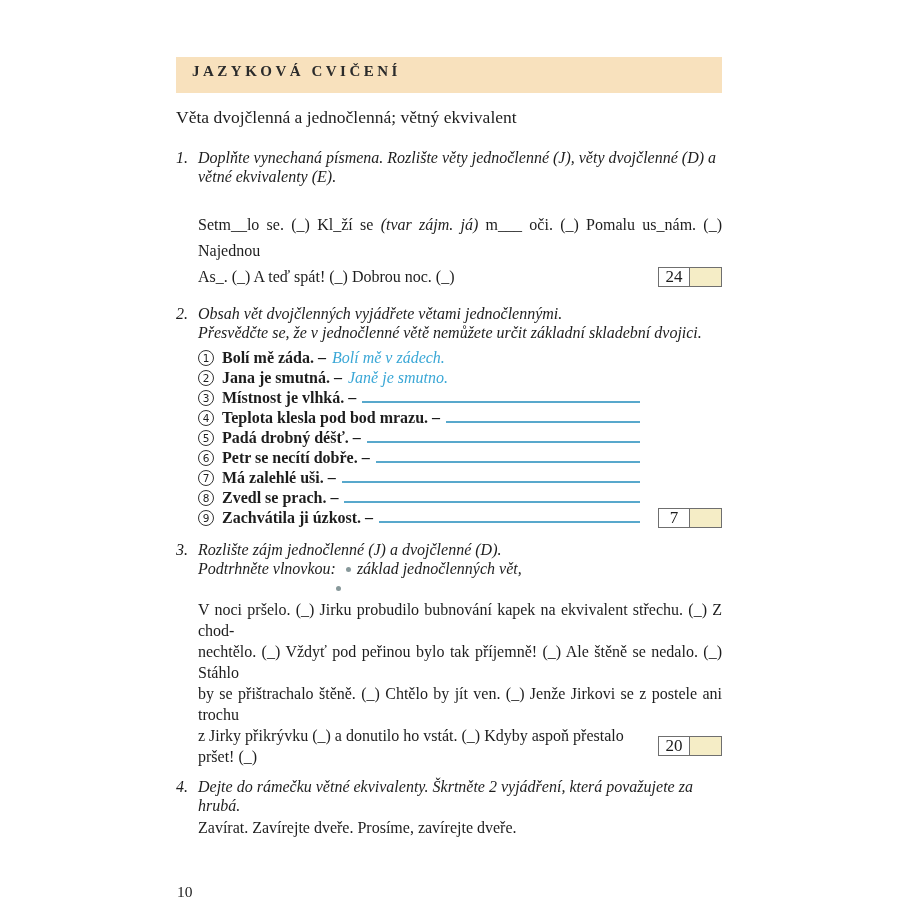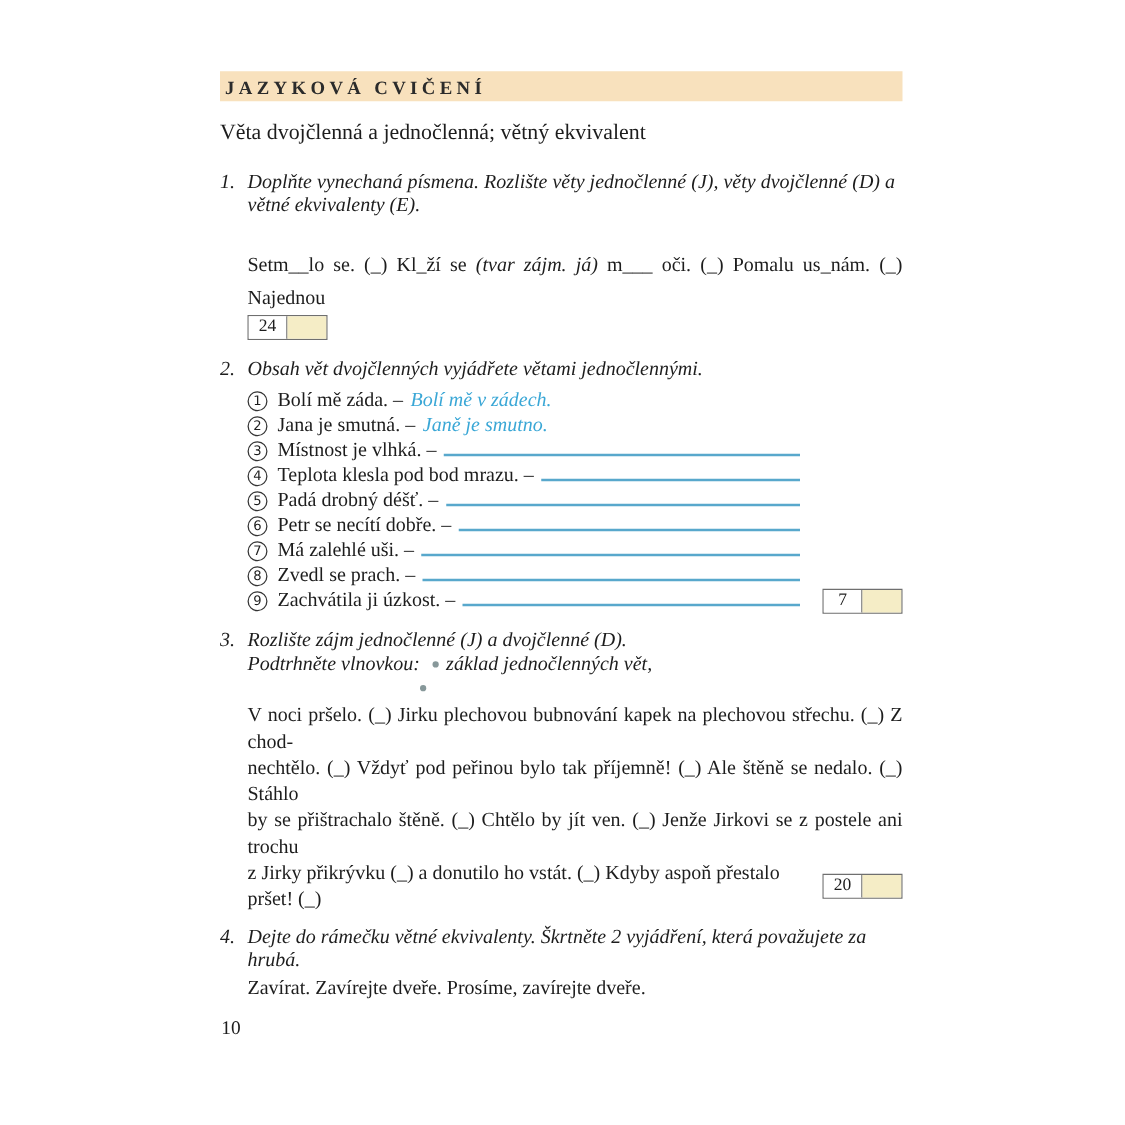--- a/index.html
+++ b/index.html
@@ -3,63 +3,63 @@
 <meta charset="utf-8">
 <style>
   html,body{margin:0;padding:0;background:#ffffff;}
   .page{
     position:relative;width:900px;height:900px;background:#ffffff;overflow:hidden;
     font-family:"Liberation Serif","DejaVu Serif",serif;color:#1d1d1d;font-size:16px;
   }
   .content{position:absolute;left:176px;top:57px;width:546px;}
 
   .header-bar{
-    background:var(--c-bar,#f8e1bd);height:24px;line-height:28px;padding-left:4px;
+    background:var(--c-bar,#f8e1bd);height:36px;line-height:28px;padding-left:16px;
     font-weight:bold;font-size:15px;letter-spacing:3.5px;color:#2b2b2b;box-sizing:border-box;
   }
   .subtitle{margin:14px 0 0 0;font-size:17.5px;font-weight:normal;line-height:20px;}
 
   .exercise{margin-top:0;}
   .ex-head{display:flex;align-items:flex-start;}
   .ex-num{width:22px;flex:0 0 22px;font-style:italic;line-height:19px;}
   .ex-instr{font-style:italic;line-height:19px;flex:1;}
 
   .ex-body{margin-left:22px;}
 
   .jline{line-height:26px;margin-top:26px;}
   .just{text-align:justify;text-align-last:justify;}
   .lastline{display:flex;justify-content:space-between;align-items:center;line-height:26px;}
 
   .scorebox{display:inline-flex;border:1px solid var(--c-border,#6f6f6f);height:18px;flex:0 0 auto;}
   .score-num{
     width:30px;background:#ffffff;border-right:1px solid var(--c-border,#6f6f6f);
-    text-align:center;font-size:14px;line-height:18px;
+    text-align:center;font-size:17px;line-height:18px;
   }
   .score-blank{width:31px;background:var(--c-blank,#f5edc6);}
 
   .items{margin:6px 0 0 22px;}
   .item{display:flex;align-items:baseline;line-height:20px;height:20px;}
   .cnum{
     flex:0 0 14px;width:14px;height:14px;border:1px solid #333;border-radius:50%;
     font-size:10.5px;line-height:14px;text-align:center;align-self:center;
     font-family:"DejaVu Sans",sans-serif;margin-right:8px;
   }
-  .itxt{white-space:nowrap;}
+  .itxt{white-space:nowrap;font-weight:bold;}
   .ans{color:var(--c-answer,#3aa7d6);font-style:italic;margin-left:6px;white-space:nowrap;}
   .fill{flex:1;border-bottom:2px solid var(--c-line,#58a8cc);margin:0 82px 3px 6px;}
   .fill.short{margin-right:18px;}
 
   .bullet{
     display:inline-block;width:5px;height:5px;border-radius:50%;
     background:var(--c-bullet,#87989a);margin:0 6px 2px 10px;
   }
   .bullet-indent{padding-left:128px;}
 
   .pline{line-height:21px;}
-  .page-number{position:absolute;left:177px;top:814px;font-size:15.5px;}
+  .page-number{position:absolute;left:177px;top:883px;font-size:15.5px;}
 
   .mt-ex1{margin-top:21px;}
   .mt-ex1body{margin-top:10px;}
   .mt-ex2{margin-top:14px;}
   .mt-ex3{margin-top:12px;}
   .mt-ex3body{margin-top:2px;}
   .mt-ex4{margin-top:10px;}
   .mt-ex4body{margin-top:2px;}
 </style>
 </head>
@@ -75,33 +75,35 @@
     <div class="subtitle">Věta dvojčlenná a jednočlenná; větný ekvivalent</div>
 
     <section class="exercise mt-ex1">
       <div class="ex-head">
         <span class="ex-num">1.</span>
         <span class="ex-instr">Doplňte vynechaná písmena. Rozlište věty jednočlenné (J), věty dvojčlenné (D) a větné ekvivalenty (E).</span>
       </div>
       <div class="ex-body mt-ex1body">
         <div class="jline just"><span>Setm__lo se. (_) Kl_ží se </span><i>(tvar zájm. já)</i><span> m___ oči. (_) Pomalu us_nám. (_) Najednou</span></div>
         <div class="lastline">
+          <span>As_. (_) A teď spát! (_) Dobrou noc. (_)</span>
           <span class="scorebox">
               <span class="score-num">24</span>
               <span class="score-blank"></span>
             </span>
         </div>
       </div>
     </section>
 
     <section class="exercise mt-ex2">
       <div class="ex-head">
         <span class="ex-num">2.</span>
         <span class="ex-instr">
           <span style="display:block">Obsah vět dvojčlenných vyjádřete větami jednočlennými.</span>
+          <span style="display:block">Přesvědčte se, že v jednočlenné větě nemůžete určit základní skladební dvojici.</span>
         </span>
       </div>
       <div class="items">
         <div class="item">
           <span class="cnum">1</span>
           <span class="itxt">Bolí mě záda. –</span>
           <i class="ans">Bolí mě v zádech.</i>
         </div>
         <div class="item">
           <span class="cnum">2</span>
@@ -153,21 +155,21 @@
     <section class="exercise mt-ex3">
       <div class="ex-head">
         <span class="ex-num">3.</span>
         <span class="ex-instr">
           <span style="display:block">Rozlište zájm jednočlenné (J) a dvojčlenné (D).</span>
           <span style="display:block"><span>Podtrhněte vlnovkou:</span><span class="bullet"></span><span>základ jednočlenných vět,</span></span>
           <span style="display:block" class="bullet-indent"><span class="bullet"></span></span>
         </span>
       </div>
       <div class="ex-body mt-ex3body">
-        <div class="pline just">V noci pršelo. (_) Jirku plechovou bubnování kapek na plechovou střechu. (_) Z chod-</div>
+        <div class="pline just">V noci pršelo. (_) Jirku probudilo bubnování kapek na ekvivalent střechu. (_) Z chod-</div>
         <div class="pline just">nechtělo. (_) Vždyť pod peřinou bylo tak příjemně! (_) Ale štěně se nedalo. (_) Stáhlo</div>
         <div class="pline just">by se přištrachalo štěně. (_) Chtělo by jít ven. (_) Jenže Jirkovi se z postele ani trochu</div>
         <div class="pline" style="display:flex;justify-content:space-between;align-items:center">
           <span>z Jirky přikrývku (_) a donutilo ho vstát. (_) Kdyby aspoň přestalo pršet! (_)</span>
           <span class="scorebox">
               <span class="score-num">20</span>
               <span class="score-blank"></span>
             </span>
         </div>
       </div>

